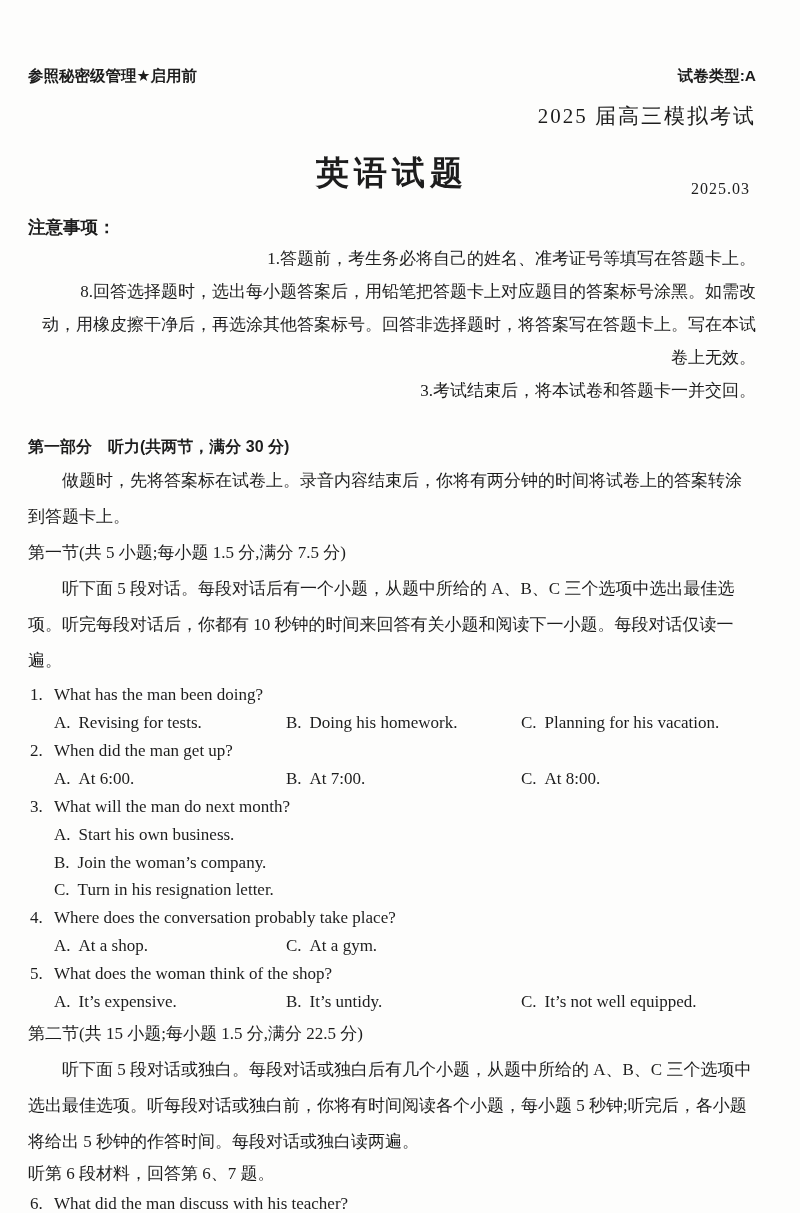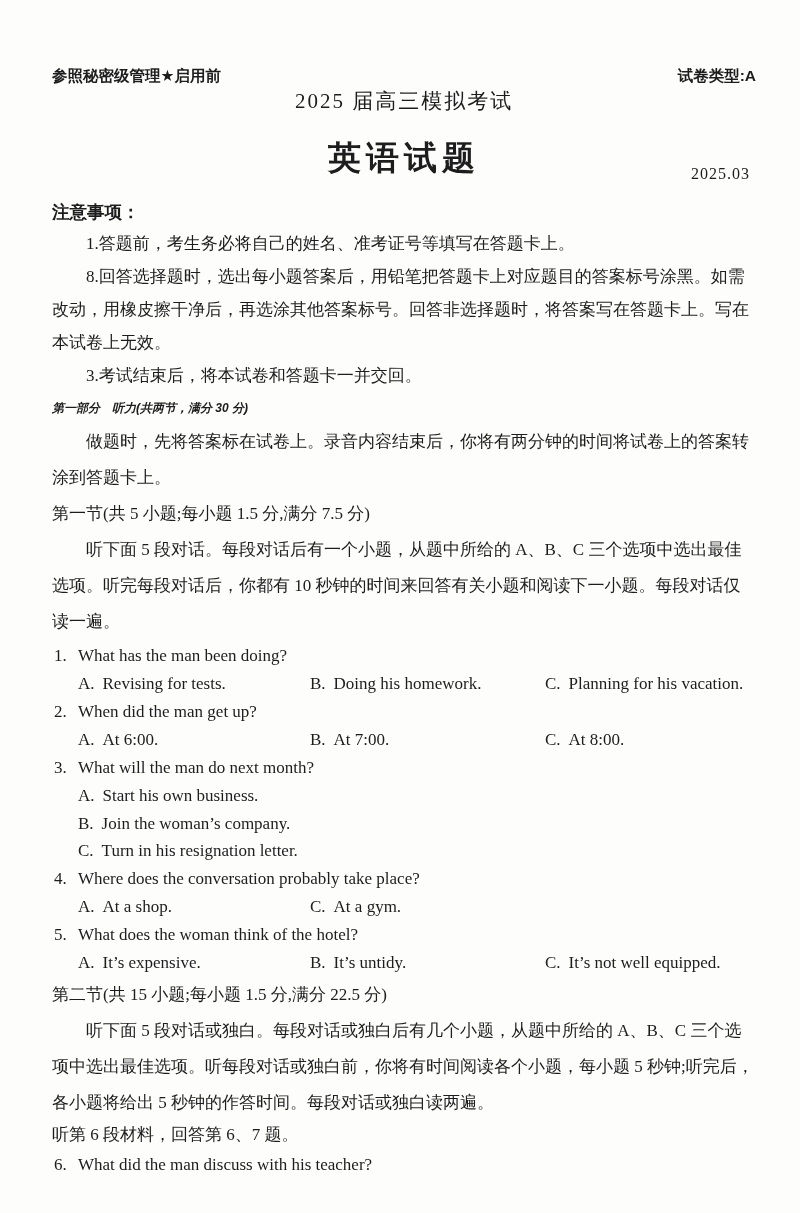--- a/index.html
+++ b/index.html
@@ -4,34 +4,34 @@
 <style>
   html,body{margin:0;padding:0;}
   body{
     width:800px;height:1213px;
     background:#fdfdfc;
     color:#1d1d1d;
     font-family:"Liberation Serif","DejaVu Serif",serif;
     font-size:17px;
     overflow:hidden;
   }
-  .page{box-sizing:border-box;width:800px;height:1213px;padding:66px 44px 10px 52px;}
+  .page{box-sizing:border-box;width:800px;height:1213px;padding:66px 44px 10px 28px;}
   .hdr-row{display:flex;justify-content:space-between;align-items:baseline;
     font-family:"Liberation Sans","DejaVu Sans",sans-serif;font-weight:bold;font-size:15.5px;}
-  .exam-title{text-align:center;font-size:21px;letter-spacing:2px;}
+  .exam-title{text-align:right;font-size:21px;letter-spacing:2px;margin-top:15px;}
   .title-row{position:relative;height:58px;margin-top:8px;}
   .paper-title{position:absolute;left:0;right:0;text-align:center;bottom:0;
     font-family:"Liberation Sans","DejaVu Sans",sans-serif;font-weight:900;
     font-size:33px;letter-spacing:5px;}
   .paper-date{position:absolute;right:6px;bottom:-2px;font-size:16px;letter-spacing:1px;}
   .notice-heading{font-family:"Liberation Sans","DejaVu Sans",sans-serif;font-weight:bold;
     font-size:17.5px;margin-top:16px;line-height:30px;}
-  .notice-item{margin:0;line-height:33px;text-indent:2em;}
+  .notice-item{margin:0;line-height:33px;text-indent:2em;text-align:right;}
   .part-heading{font-family:"Liberation Sans","DejaVu Sans",sans-serif;font-weight:bold;
-    font-size:12px;line-height:32px;font-style:italic;}
+    font-size:16px;margin-top:24px;line-height:32px;}
   .cn-para{margin:0;line-height:36px;text-indent:2em;}
   .section-heading{margin:0;line-height:36px;}
   .questions{margin-top:2px;}
   .question{position:relative;padding-left:26px;}
   .q-num{position:absolute;left:2px;top:0;line-height:28px;}
   .q-text{line-height:28px;}
   .options-row{display:flex;line-height:28px;}
   .options-row .opt:nth-child(1){width:232px;}
   .options-row .opt:nth-child(2){width:235px;}
   .options-row .opt:nth-child(3){flex:1;}
@@ -102,21 +102,21 @@
       <span class="q-num">4.</span>
       <div class="q-text">Where does the conversation probably take place?</div>
       <div class="options-row">
         <span class="opt"><span class="opt-label">A.</span><span>At a shop.</span></span>
         <span class="opt"><span class="opt-label">C.</span><span>At a gym.</span></span>
       </div>
     </div>
 
     <div class="question">
       <span class="q-num">5.</span>
-      <div class="q-text">What does the woman think of the hotel?</div>
+      <div class="q-text">What does the woman think of the shop?</div>
       <div class="options-row">
         <span class="opt"><span class="opt-label">A.</span><span>It’s expensive.</span></span>
         <span class="opt"><span class="opt-label">B.</span><span>It’s untidy.</span></span>
         <span class="opt"><span class="opt-label">C.</span><span>It’s not well equipped.</span></span>
       </div>
     </div>
   </div>
 
   <p class="section-heading">第二节(共 15 小题;每小题 1.5 分,满分 22.5 分)</p>
   <p class="cn-para">听下面 5 段对话或独白。每段对话或独白后有几个小题，从题中所给的 A、B、C 三个选项中选出最佳选项。听每段对话或独白前，你将有时间阅读各个小题，每小题 5 秒钟;听完后，各小题将给出 5 秒钟的作答时间。每段对话或独白读两遍。</p>

